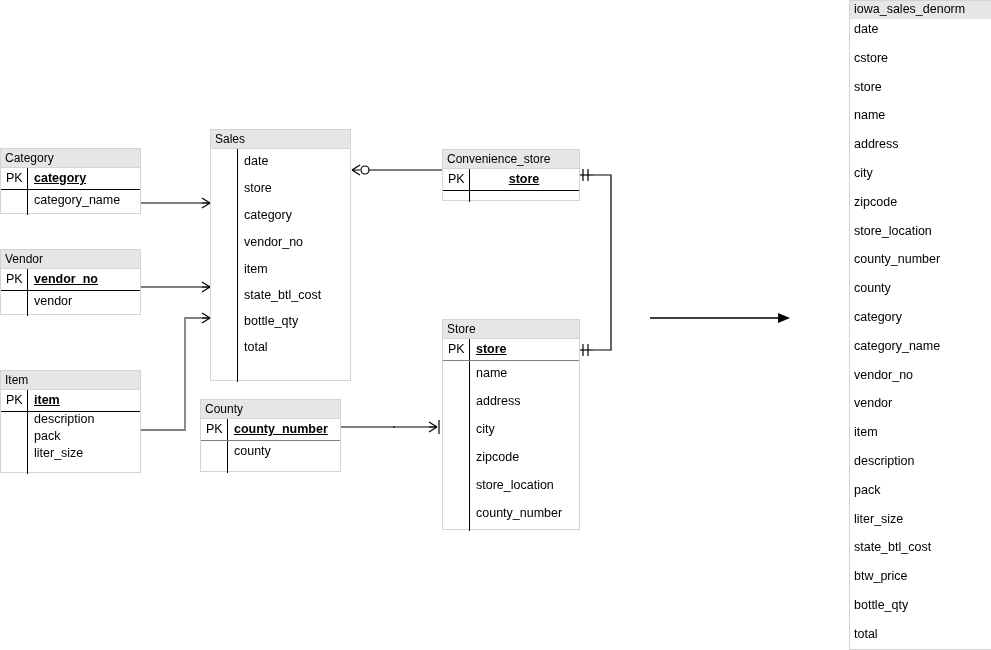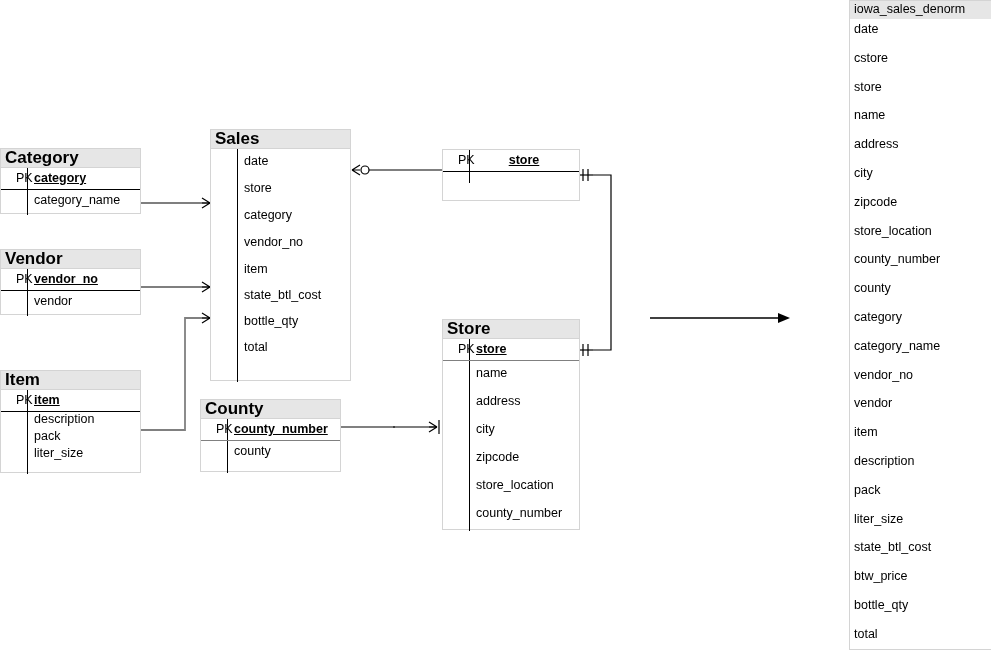--- a/index.html
+++ b/index.html
@@ -21,42 +21,41 @@
     font-size:12.5px;
     color:#000000;
     z-index:5;
   }
   .entity .ent-title{
     background:#e6e6e6;
     border-bottom:1px solid #d4d4d4;
     height:18px;
     line-height:18px;
     padding-left:4px;
-    font-size:17px;
+    font-size:12px;
     white-space:nowrap;
-    font-weight:bold;
   }
   .entity .ent-body{position:relative;}
   
   .entity .ent-body .vsep{
     position:absolute;
     top:0;bottom:0;
     width:0;
     border-left:1px solid #000000;
   }
   .row{
     position:relative;
     display:flex;
     align-items:flex-start;
     white-space:nowrap;
   }
   .row .pk{
     width:26px;
     flex:0 0 26px;
-    padding-left:15px;
+    padding-left:5px;
     box-sizing:border-box;
     font-size:12.5px;
   }
   .row .fld{
     padding-left:7px;
     font-size:12.5px;
   }
   .row.pkrow .fld{font-weight:bold;text-decoration:underline;}
   .pkline{
     position:absolute;
@@ -254,20 +253,21 @@
       </div>
       <div class="pkline gray" style="top:21px;"></div>
       <div class="row" style="height:24px;line-height:22px;">
         <span class="pk"></span>
         <span class="fld">county</span>
       </div>
     </div>
   </div>
 
   <div class="entity" id="ent-cstore" style="left:442px;top:149px;width:138px;height:52px;">
+    <div class="ent-title">Convenience_store</div>
     <div class="ent-body" style="height:33px;">
       <div class="vsep" style="left:26px;"></div>
       <div class="row pkrow" style="height:21px;line-height:20px;">
         <span class="pk">PK</span>
         <span class="fld" style="padding-left:0;width:110px;text-align:center;">store</span>
       </div>
       <div class="pkline" style="top:21px;"></div>
     </div>
   </div>
 

